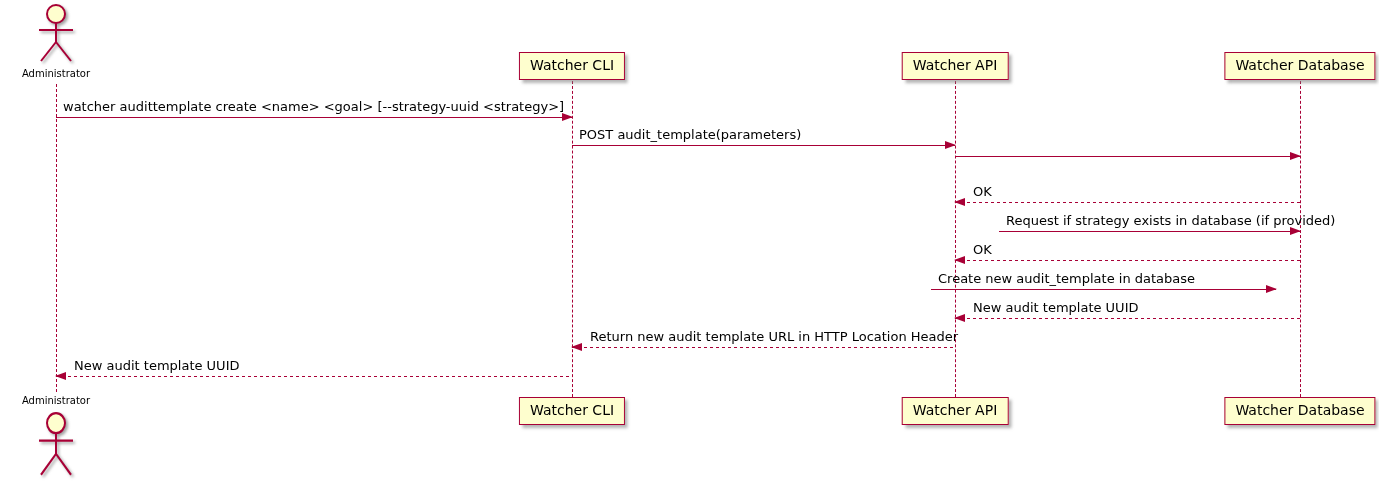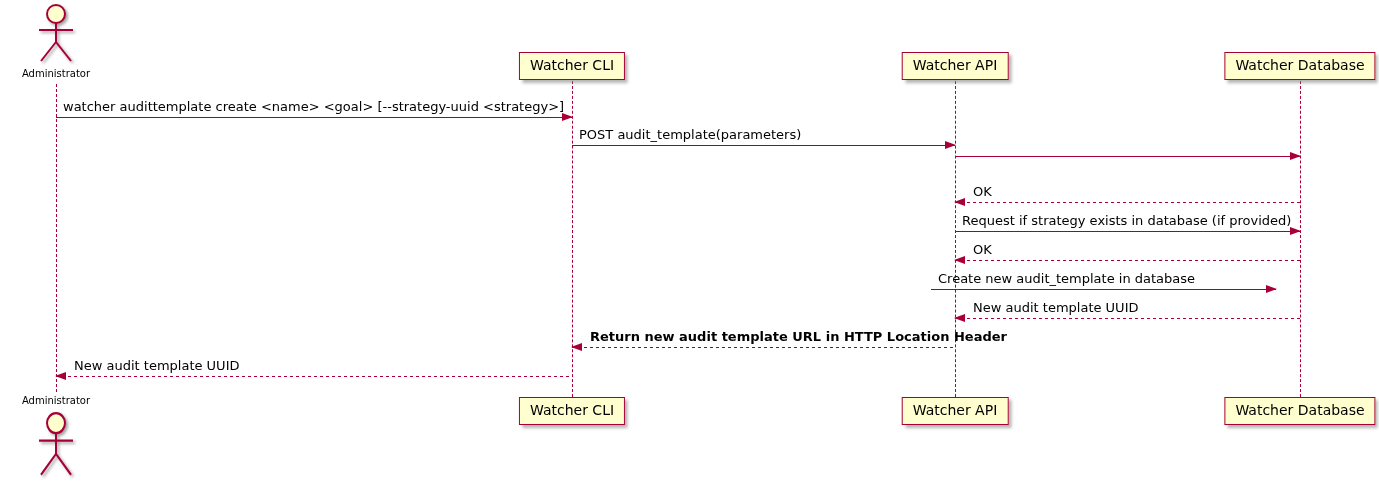--- a/index.html
+++ b/index.html
@@ -134,21 +134,21 @@
       </div>
   </div>
 
   <div class="message" style="left:955px; top:184px; width:345px;">
     <div class="msg-label pad-dst">OK</div>
     <div class="msg-line dashed">
         <i class="head head-left"></i>
       </div>
   </div>
 
-  <div class="message" style="left:955px; top:213px; width:345px;">
+  <div class="message" style="left:955px; top:213px; width:345px;padding-left:44px;">
     <div class="msg-label pad-src">Request if strategy exists in database (if provided)</div>
     <div class="msg-line solid">
         <i class="head head-right"></i>
       </div>
   </div>
 
   <div class="message" style="left:955px; top:242px; width:345px;">
     <div class="msg-label pad-dst">OK</div>
     <div class="msg-line dashed">
         <i class="head head-left"></i>
@@ -162,21 +162,21 @@
       </div>
   </div>
 
   <div class="message" style="left:955px; top:300px; width:345px;">
     <div class="msg-label pad-dst">New audit template UUID</div>
     <div class="msg-line dashed">
         <i class="head head-left"></i>
       </div>
   </div>
 
-  <div class="message" style="left:572px; top:329px; width:383px;font-weight:bold;">
+  <div class="message" style="left:572px; top:329px; width:383px;">
     <div class="msg-label pad-dst">Return new audit template URL in HTTP Location Header</div>
     <div class="msg-line dashed">
         <i class="head head-left"></i>
       </div>
   </div>
 
   <div class="message" style="left:56px; top:358px; width:516px;">
     <div class="msg-label pad-dst">New audit template UUID</div>
     <div class="msg-line dashed">
         <i class="head head-left"></i>

